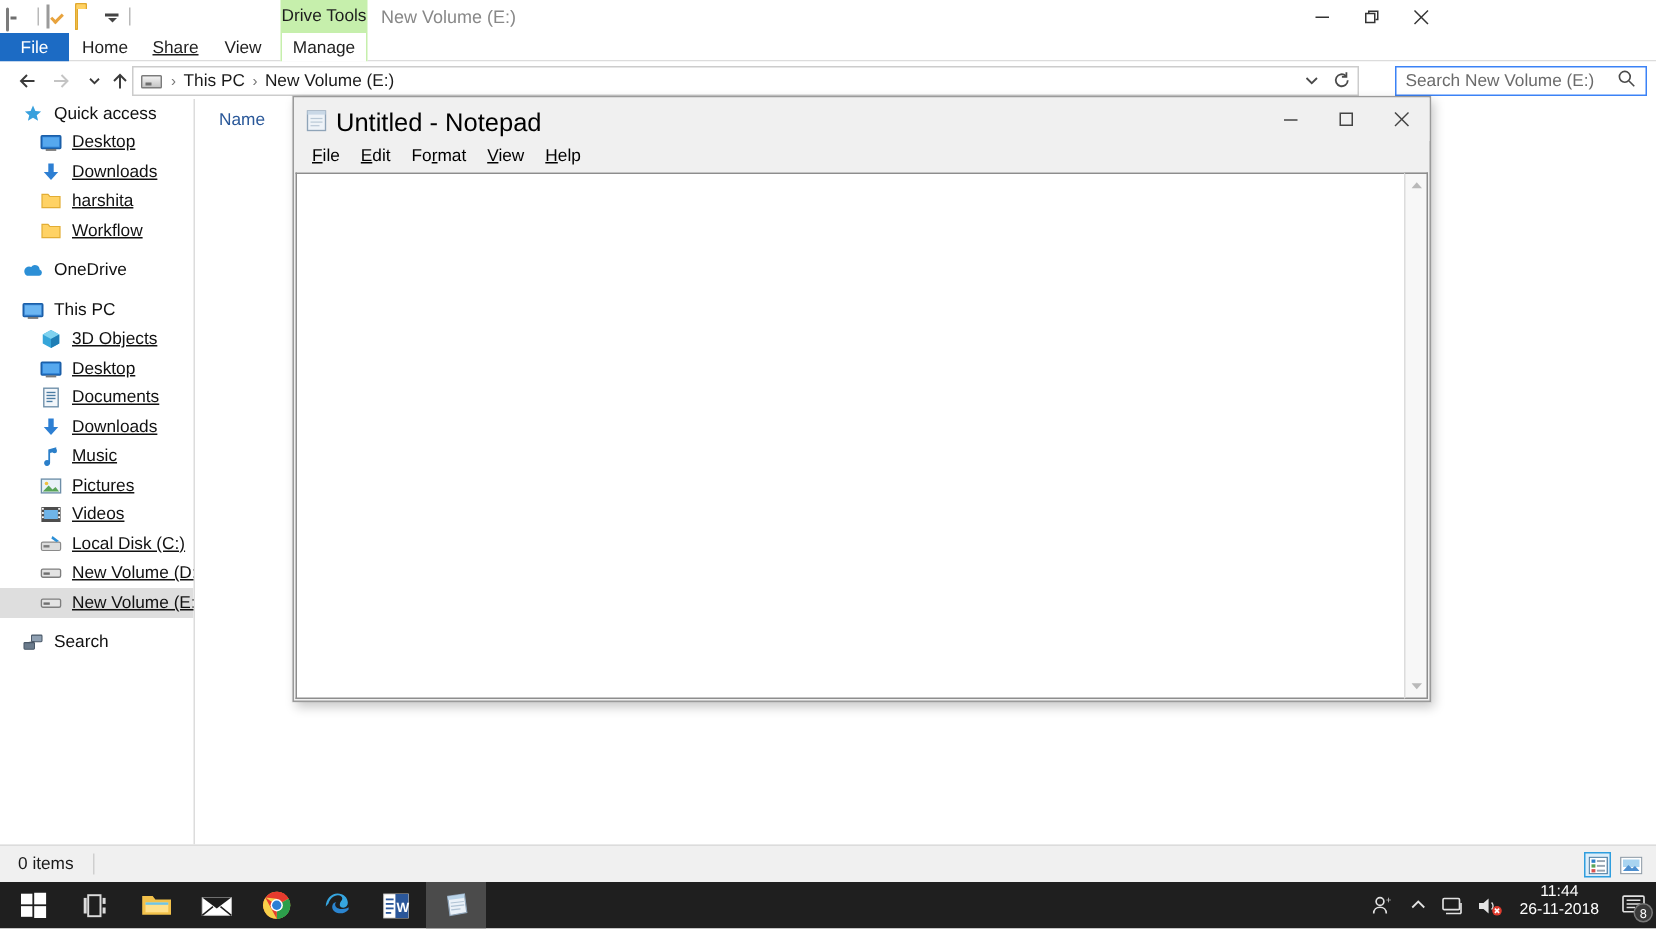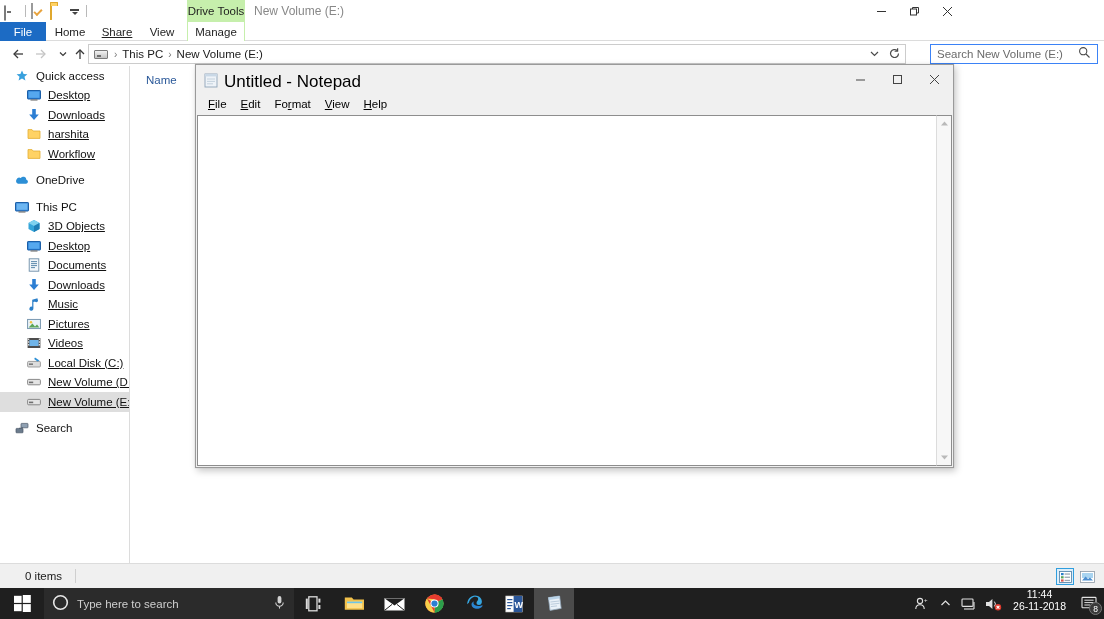--- a/index.html
+++ b/index.html
@@ -111,21 +111,21 @@
   .nav-item.sel { background: #dededeff; }
   .nav-gap { height: 7px; }
   .nav-ico { width: 16px; height: 16px; margin-right: 6px; flex: 0 0 16px; position: relative; }
 
   .list-pane { position: absolute; left: 130px; top: 0; right: 0; bottom: 0; background: #fff; }
   .col-head { position: absolute; left: 16px; top: 8px; font-size: 11.5px; color: #2a5899; }
   .status-bar {
     position: absolute; left: 0; bottom: 0px; width: 1104px; height: 25px;
     background: #f0f0f0; border-top: 1px solid #dcdcdc; display: flex; align-items: center;
   }
-  .status-text { font-size: 11.5px; color: #1a1a1a; margin-left: 25px; }
+  .status-text { font-size: 11.5px; color: #1a1a1a; margin-left: 12px; }
   .status-sep { width: 1px; height: 14px; background: #cfcfcf; margin-left: 13px; }
   .view-btns { position: absolute; right: 8px; top: 4px; display: flex; gap: 4px; }
   .view-btn { width: 18px; height: 17px; display: flex; align-items: center; justify-content: center; }
   .view-btn.active { border: 1px solid #2f9ede; background: #ddeefa; }
 
   
   .notepad {
     position: absolute; left: 195px; top: 64px; width: 759px; height: 404px;
     background: #f0f0f0; border: 1px solid #9a9a9a;
     box-shadow: 0 0 0 0.5px rgba(0,0,0,0.06), 2px 3px 7px rgba(0,0,0,0.22);
@@ -578,35 +578,20 @@
   <div class="taskbar">
     <div class="tb-start">
       <svg width="17" height="17" viewBox="0 0 17 17">
         <rect x="0" y="0.8" width="7.6" height="7.1" fill="#fff"></rect>
         <rect x="8.8" y="0" width="8" height="7.9" fill="#fff"></rect>
         <rect x="0" y="9.1" width="7.6" height="7.1" fill="#fff"></rect>
         <rect x="8.8" y="9.1" width="8" height="7.9" fill="#fff"></rect>
       </svg>
     </div>
 
-    <div class="tb-search">
-      <span>
-        <svg width="17" height="17" viewBox="0 0 17 17">
-            <circle cx="8.5" cy="8.5" r="6.8" fill="none" stroke="#e6e6e6" stroke-width="1.6"></circle>
-          </svg>
-      </span>
-      <span class="tb-search-txt">Type here to search</span>
-      <span>
-        <svg width="13" height="15" viewBox="0 0 13 15">
-            <rect x="4.6" y="1" width="3.8" height="7.4" rx="1.9" fill="#d2d2d2"></rect>
-            <path d="M2.8 7.6a3.7 3.7 0 0 0 7.4 0" fill="none" stroke="#d2d2d2" stroke-width="1.1"></path>
-            <line x1="6.5" y1="11.3" x2="6.5" y2="13.6" stroke="#d2d2d2" stroke-width="1.1"></line>
-          </svg>
-      </span>
-    </div>
 
     <div class="tb-item">
       <svg width="19" height="16" viewBox="0 0 19 16">
         <rect x="0.8" y="2.6" width="2" height="10.4" fill="#dcdcdc"></rect>
         <rect x="3.8" y="0.8" width="8.2" height="14" fill="none" stroke="#dcdcdc" stroke-width="1.3"></rect>
         <rect x="13.4" y="2.6" width="2" height="4" fill="#dcdcdc"></rect>
         <rect x="13.4" y="9" width="2" height="4" fill="#dcdcdc"></rect>
       </svg>
     </div>
 

